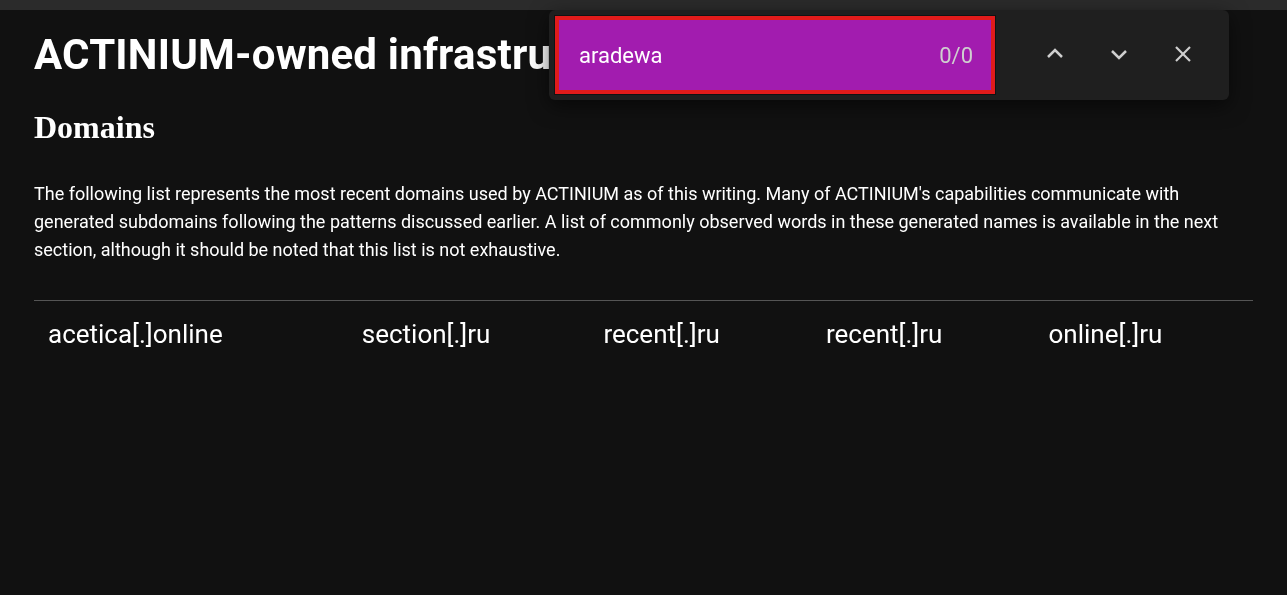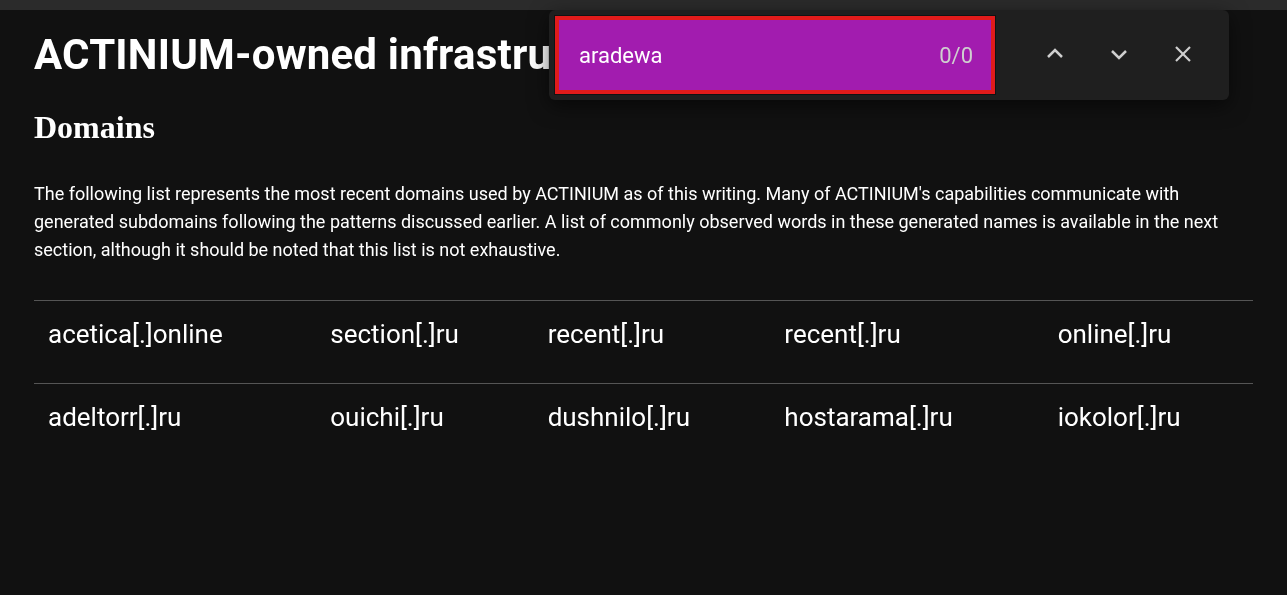--- a/index.html
+++ b/index.html
@@ -137,27 +137,20 @@
 
   <table class="domain-table">
     <tbody>
         <tr>
       <td>acetica[.]online</td>
       <td>section[.]ru</td>
       <td>recent[.]ru</td>
       <td>recent[.]ru</td>
       <td>online[.]ru</td>
     </tr>
-    <tr>
-      <td>adeltorr[.]ru</td>
-      <td>ouichi[.]ru</td>
-      <td>dushnilo[.]ru</td>
-      <td>hostarama[.]ru</td>
-      <td>iokolor[.]ru</td>
-    </tr>
   </tbody>
     </table>
 </div>
 
 <div class="find-bar">
   <div class="find-input-wrap">
     <input class="find-input" type="text" value="aradewa" placeholder="Find" style="">
     <span class="find-count">0/0</span>
   </div>
   <div class="find-controls">

